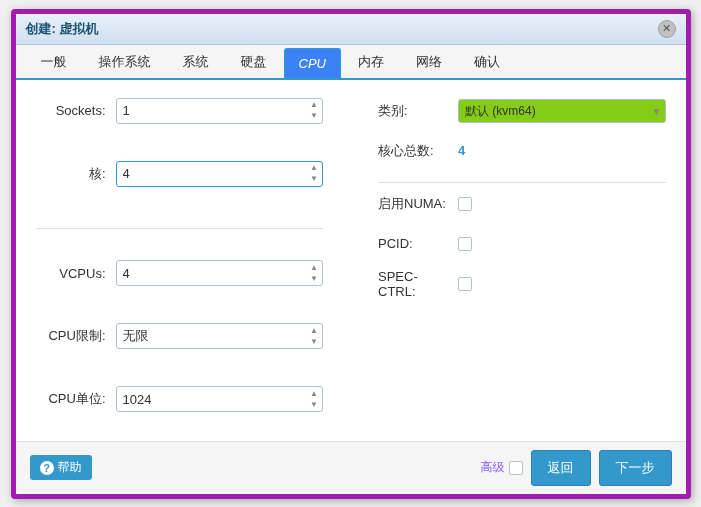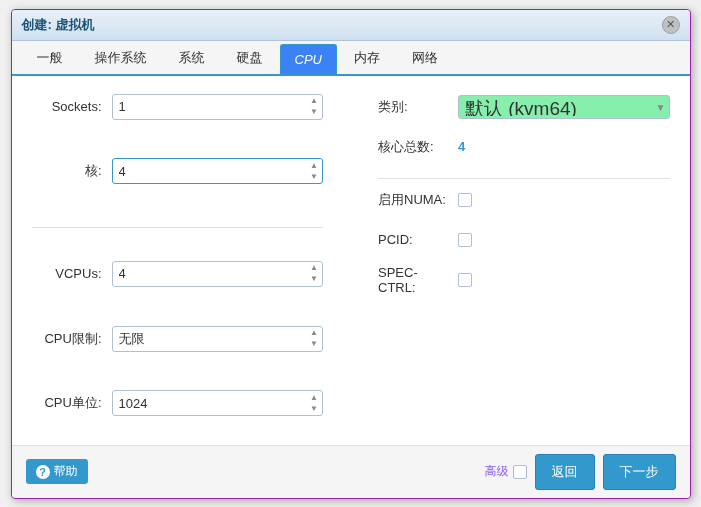--- a/index.html
+++ b/index.html
@@ -10,21 +10,21 @@
       display: flex;
       align-items: center;
       justify-content: center;
       width: 701px;
       height: 507px;
     }
     .dialog {
       width: 680px;
       height: 490px;
       background: #fff;
-      border: 1px solid #a21caf;
+      border: 5px solid #a21caf;
       border-radius: 4px;
       box-shadow: 2px 2px 8px rgba(0,0,0,0.3);
       display: flex;
       flex-direction: column;
     }
     .title-bar {
       background: linear-gradient(to bottom, #e8f0f8, #d0e0f0);
       border-bottom: 1px solid #b0c4de;
       padding: 6px 10px;
       display: flex;
@@ -165,23 +165,23 @@
     .right-select-wrap {
       flex: 1;
       position: relative;
     }
     .right-select {
       width: 100%;
       height: 24px;
       border: 1px solid #b0c0d0;
       border-radius: 3px;
       padding: 2px 20px 2px 6px;
-      font-size: 19px;
+      font-size: 12px;
       color: #333;
-      background: #86efac;
+      background: #84cc16;
       appearance: none;
       -webkit-appearance: none;
       cursor: pointer;
       outline: none;
     }
     .select-arrow {
       position: absolute;
       right: 4px;
       top: 50%;
       transform: translateY(-50%);
@@ -273,20 +273,21 @@
   </div>
 
   <div class="tab-bar">
     <div class="tab">一般</div>
     <div class="tab">操作系统</div>
     <div class="tab">系统</div>
     <div class="tab">硬盘</div>
     <div class="tab active">CPU</div>
     <div class="tab">内存</div>
     <div class="tab">网络</div>
+    <div class="tab">确认</div>
   </div>
 
   <div class="content">
 
     <div class="left-panel">
 
       <div class="form-row">
         <label class="form-label">Sockets:</label>
         <div class="form-input-wrap">
           <input class="form-input" type="text" value="1" style="">

